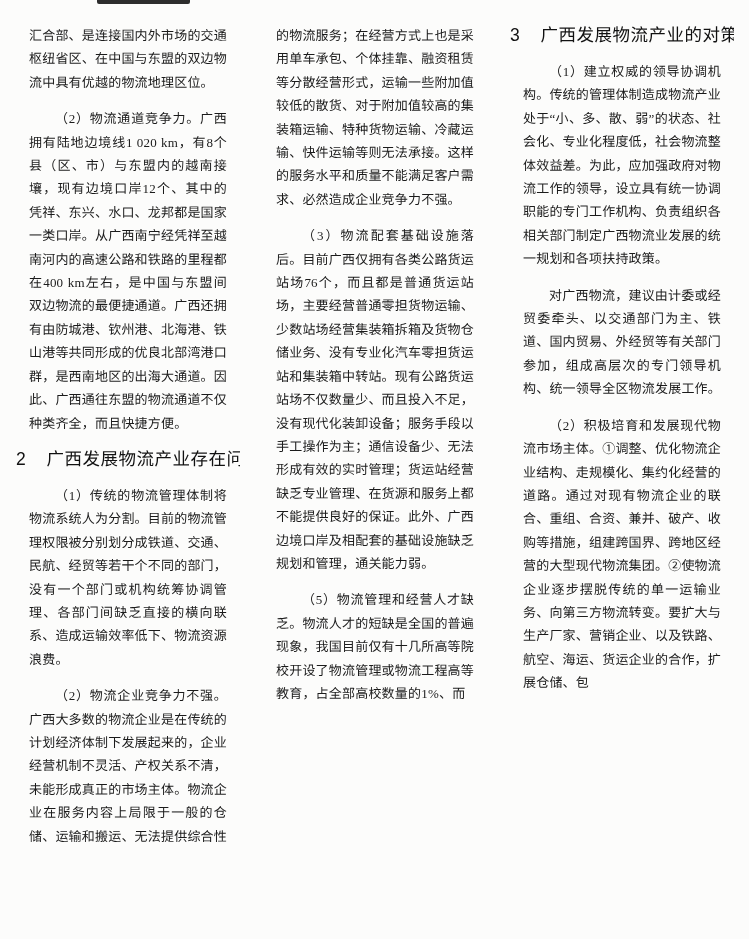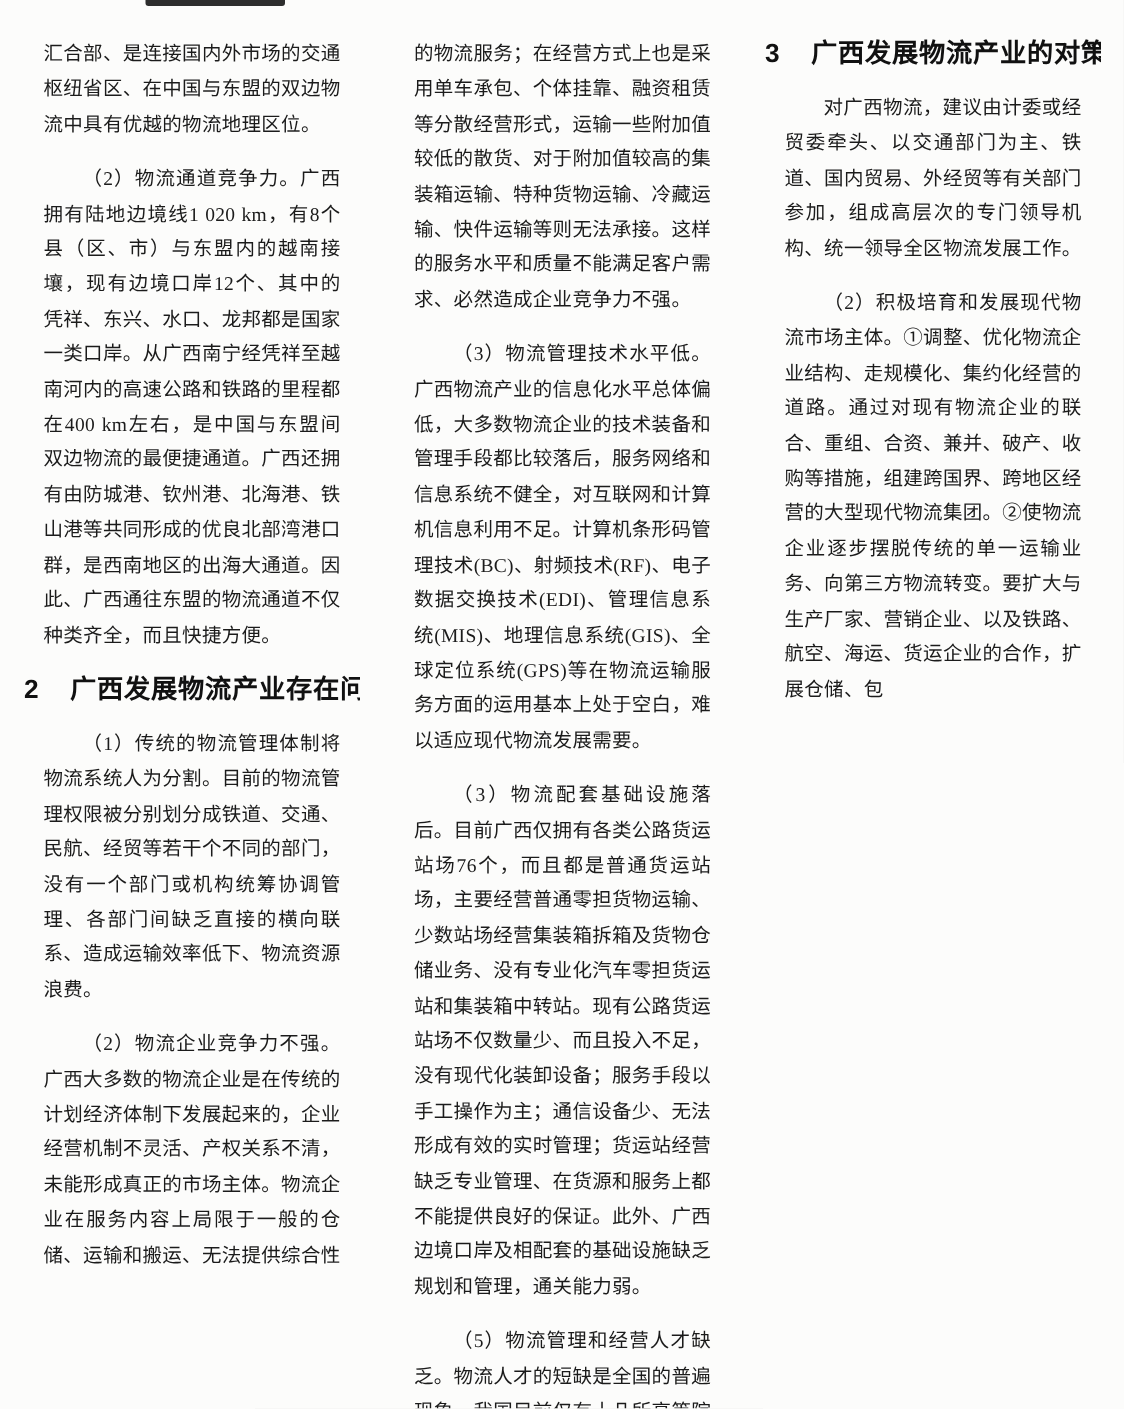--- a/index.html
+++ b/index.html
@@ -44,21 +44,21 @@
     text-justify: inter-ideograph;
     text-indent: 2em;
     letter-spacing: 0.2px;
   }
   p.para.cont {
     text-indent: 0;
   }
   h2.sec-heading {
     margin: 13px 0 11px 0;
     font-family: "Liberation Sans", "DejaVu Sans", sans-serif;
-    font-weight: 700;
+    font-weight: 400;
     font-size: 17.5px;
     line-height: 23px;
     color: #111;
     letter-spacing: 0.5px;
     white-space: nowrap;
   }
   h2.sec-heading .sec-num {
     display: inline-block;
   }
   h2.sec-heading .sec-title {
@@ -80,28 +80,28 @@
       <h2 class="sec-heading">
         <span class="sec-num">2</span>
         <span class="sec-title">广西发展物流产业存在问题</span>
       </h2>
       <p class="para">（1）传统的物流管理体制将物流系统人为分割。目前的物流管理权限被分别划分成铁道、交通、民航、经贸等若干个不同的部门，没有一个部门或机构统筹协调管理、各部门间缺乏直接的横向联系、造成运输效率低下、物流资源浪费。</p>
       <p class="para">（2）物流企业竞争力不强。广西大多数的物流企业是在传统的计划经济体制下发展起来的，企业经营机制不灵活、产权关系不清，未能形成真正的市场主体。物流企业在服务内容上局限于一般的仓储、运输和搬运、无法提供综合性</p>
     </div>
 
     <div class="col">
       <p class="para cont">的物流服务；在经营方式上也是采用单车承包、个体挂靠、融资租赁等分散经营形式，运输一些附加值较低的散货、对于附加值较高的集装箱运输、特种货物运输、冷藏运输、快件运输等则无法承接。这样的服务水平和质量不能满足客户需求、必然造成企业竞争力不强。</p>
-      <p class="para">（3）物流管理技术水平低。广西物流产业的信息化水平总体偏低，大多数物流企业的技术装备和管理手段都比较落后，服务网络和信息系统不健全，对互联网和计算机信息利用不足。计算机条形码管理技术(BC)、射频技术(RF)、电子数据交换技术(EDI)、管理信息系统(MIS)、地理信息系统(GIS)、全球定位系统(GPS)等在物流运输服务方面的运用基本上处于空白，难以适应现代物流发展需要。</p>
       <p class="para">（3）物流配套基础设施落后。目前广西仅拥有各类公路货运站场76个，而且都是普通货运站场，主要经营普通零担货物运输、少数站场经营集装箱拆箱及货物仓储业务、没有专业化汽车零担货运站和集装箱中转站。现有公路货运站场不仅数量少、而且投入不足，没有现代化装卸设备；服务手段以手工操作为主；通信设备少、无法形成有效的实时管理；货运站经营缺乏专业管理、在货源和服务上都不能提供良好的保证。此外、广西边境口岸及相配套的基础设施缺乏规划和管理，通关能力弱。</p>
       <p class="para">（5）物流管理和经营人才缺乏。物流人才的短缺是全国的普遍现象，我国目前仅有十几所高等院校开设了物流管理或物流工程高等教育，占全部高校数量的1%、而</p>
     </div>
 
     <div class="col">
       <h2 class="sec-heading">
         <span class="sec-num">3</span>
         <span class="sec-title">广西发展物流产业的对策</span>
       </h2>
+      <p class="para">（1）建立权威的领导协调机构。传统的管理体制造成物流产业处于“小、多、散、弱”的状态、社会化、专业化程度低，社会物流整体效益差。为此，应加强政府对物流工作的领导，设立具有统一协调职能的专门工作机构、负责组织各相关部门制定广西物流业发展的统一规划和各项扶持政策。</p>
       <p class="para">对广西物流，建议由计委或经贸委牵头、以交通部门为主、铁道、国内贸易、外经贸等有关部门参加，组成高层次的专门领导机构、统一领导全区物流发展工作。</p>
       <p class="para">（2）积极培育和发展现代物流市场主体。①调整、优化物流企业结构、走规模化、集约化经营的道路。通过对现有物流企业的联合、重组、合资、兼并、破产、收购等措施，组建跨国界、跨地区经营的大型现代物流集团。②使物流企业逐步摆脱传统的单一运输业务、向第三方物流转变。要扩大与生产厂家、营销企业、以及铁路、航空、海运、货运企业的合作，扩展仓储、包</p>
     </div>
 
   </div>
 </div>
 
 </body></html>

